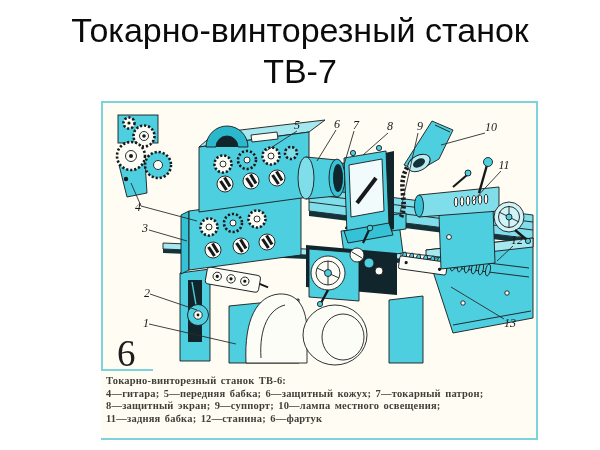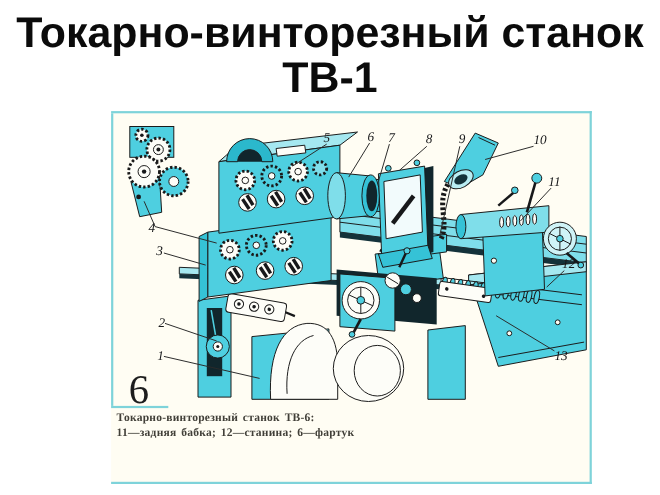--- a/index.html
+++ b/index.html
@@ -1,21 +1,21 @@
 <!DOCTYPE html>
 <html><head>
 <meta charset="utf-8">
 <style>
   html,body{margin:0;padding:0;}
   body{font-family:"Liberation Sans",sans-serif;}
   .slide{position:relative;width:600px;height:450px;background:#ffffff;overflow:hidden;}
 
   
   .slide-title{position:absolute;top:10px;left:0;width:600px;text-align:center;
-    color:#0b0b0b;font-size:39px;line-height:41px;font-weight:700;letter-spacing:0px;}
+    color:#0b0b0b;font-size:34px;line-height:41px;font-weight:400;letter-spacing:0px;}
 
   
   .figure{position:absolute;left:101px;top:101px;width:435px;height:335px;
     background:#fffdf3;
     border-top:2px solid #7ed3da;border-right:2px solid #7ed3da;border-bottom:2px solid #7ed3da;}
   .frame-left{position:absolute;left:0;top:0;width:2px;height:266px;background:#7ed3da;}
   .frame-foot{position:absolute;left:0;top:266px;width:52px;height:2px;background:#7ed3da;}
 
   .figure svg{position:absolute;left:0;top:0;}
 
@@ -32,21 +32,21 @@
   .gear{stroke:#1a1a1a;stroke-width:2.6;stroke-dasharray:2.2 1.9;}
   .hatch{stroke:#17181a;stroke-width:3.1;stroke-linecap:butt;}
 </style>
 </head>
 <body>
 
 <div class="slide">
 
   <header class="slide-title">
     <div>Токарно-винторезный станок</div>
-    <div>ТВ-1</div>
+    <div>ТВ-7</div>
   </header>
 
   <div class="figure">
     <div class="frame-left"></div>
     <div class="frame-foot"></div>
 
     <svg width="435" height="270" viewBox="0 0 435 270">
 
       <g>
         <rect x="17" y="12" width="40" height="28" fill="#4ecfe0" class="ol"></rect>
@@ -312,16 +312,18 @@
         <text class="co" x="403" y="66">11</text>
         <text class="co" x="416" y="141">12</text>
         <text class="co" x="409" y="224">13</text>
       </g>
 
       <text class="fig-num" x="16" y="263">6</text>
     </svg>
 
     <div class="caption">
       <div>Токарно-винторезный станок ТВ-6:</div>
+      <div>4—гитара; 5—передняя бабка; 6—защитный кожух; 7—токарный патрон;</div>
+      <div>8—защитный экран; 9—суппорт; 10—лампа местного освещения;</div>
       <div>11—задняя бабка; 12—станина; 6—фартук</div>
     </div>
   </div>
 </div>
 
 </body></html>

